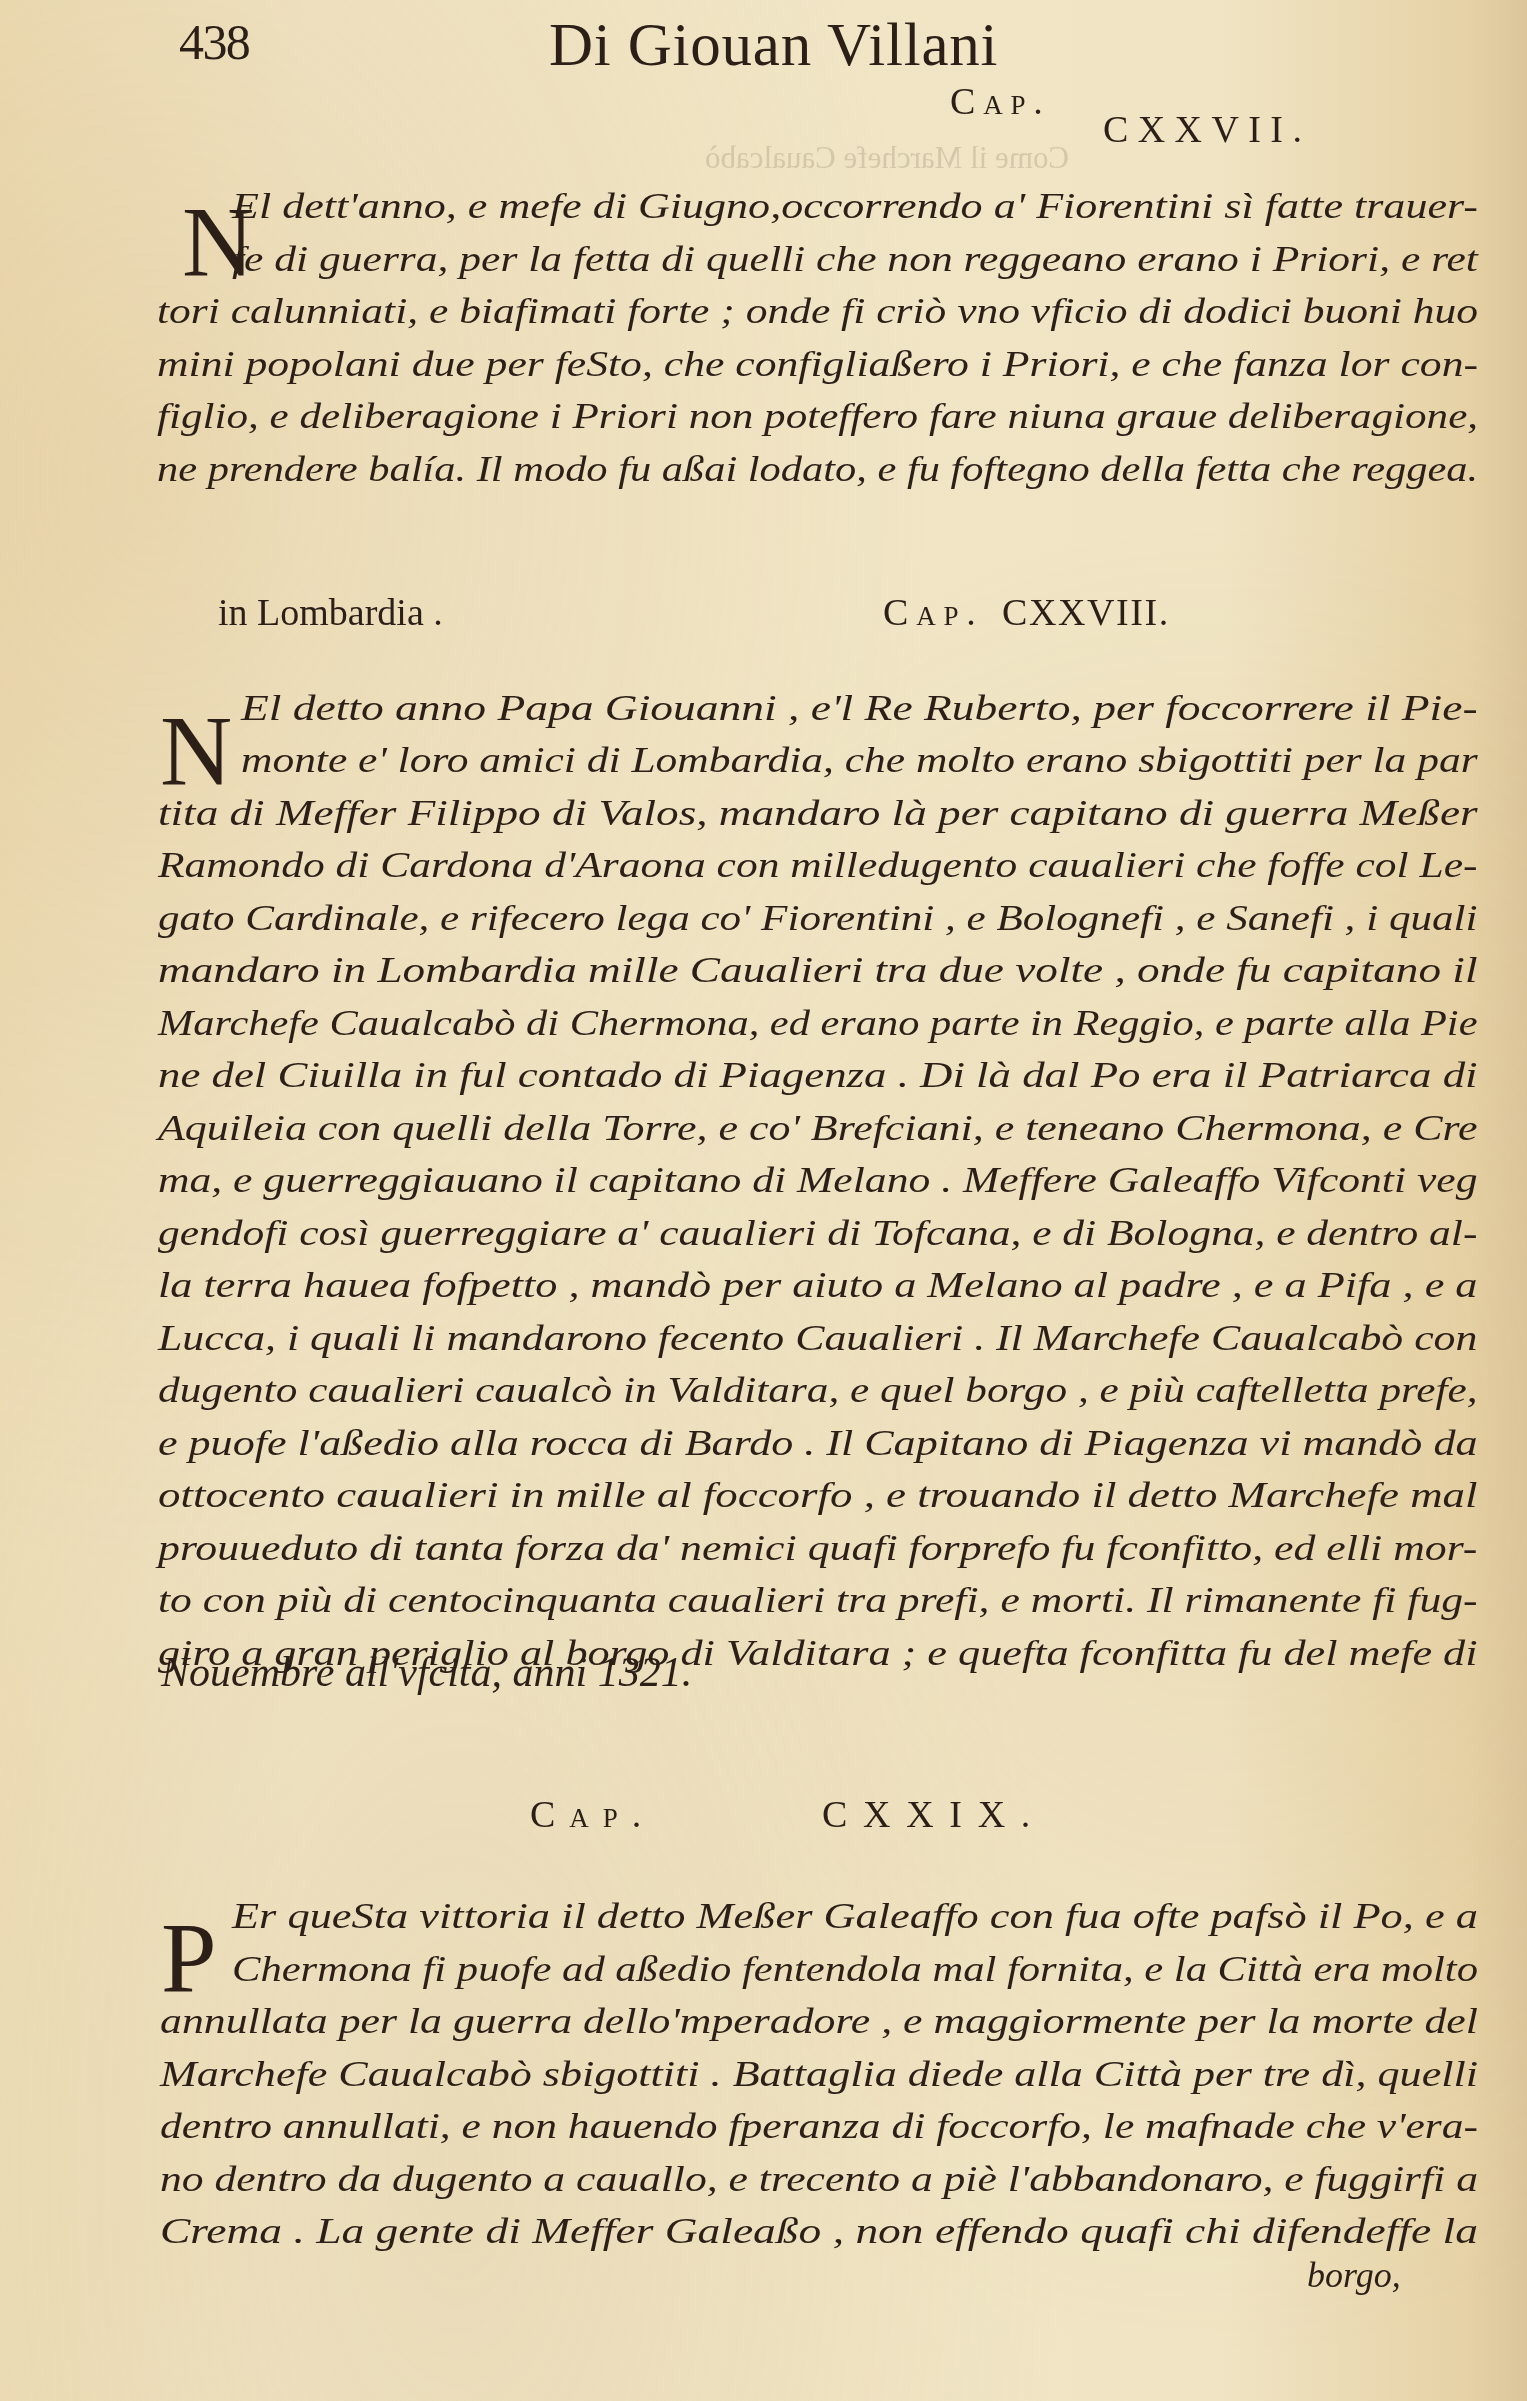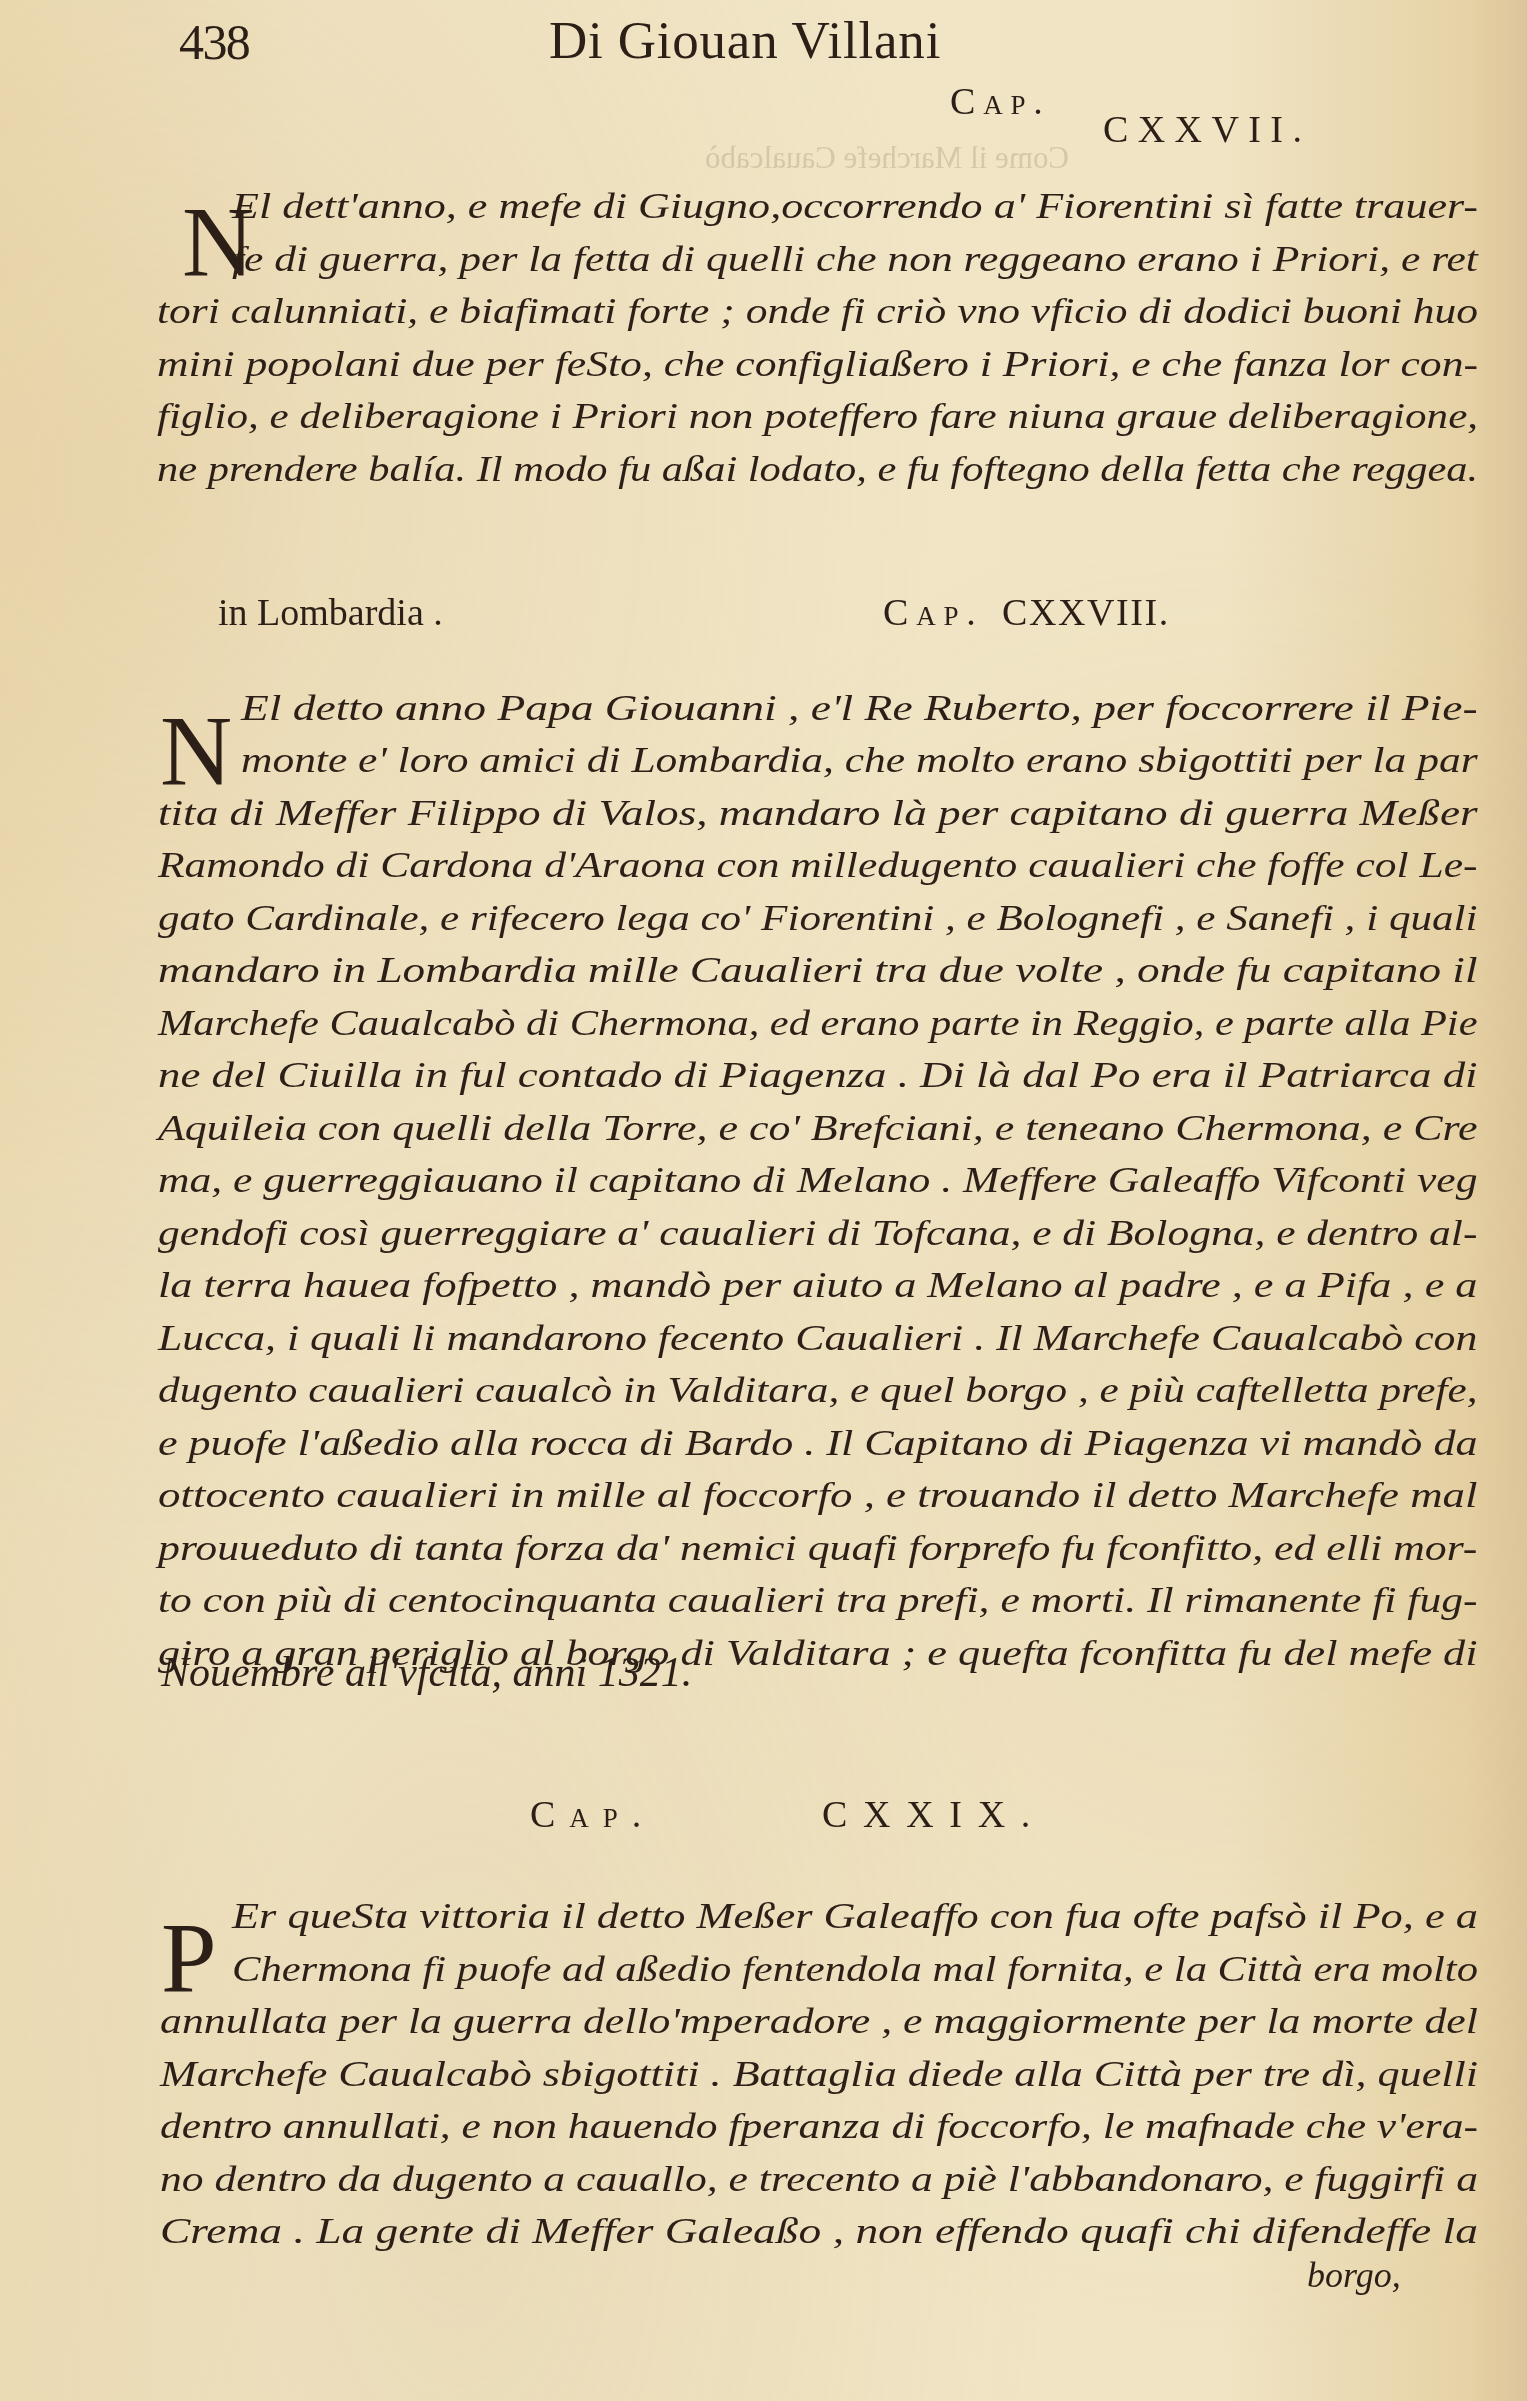--- a/index.html
+++ b/index.html
@@ -11,21 +11,21 @@
       radial-gradient(ellipse at 80% 60%, rgba(220,195,140,0.20), transparent 45%),
       radial-gradient(ellipse at 30% 90%, rgba(200,170,110,0.18), transparent 40%),
       linear-gradient(90deg, #ecdcb6 0%, #f1e6c8 20%, #f0e4c4 80%, #e6d2a6 96%, #dcc59a 100%);
     color:#2b1f17;
     position:relative;
     font-family:"Liberation Serif", "DejaVu Serif", serif;
   }
   .page { position:absolute; left:0; top:0; width:1528px; height:2401px; }
   .abs { position:absolute; white-space:nowrap; }
   .pagenum { left:179px; top:17px; font-size:50px; line-height:1; letter-spacing:-1.6px; }
-  .runhead { left:549px; top:14px; font-size:53px; line-height:1; letter-spacing:0.8px;text-align:center; }
+  .runhead { left:549px; top:14px; font-size:61px; line-height:1; letter-spacing:0.8px;text-align:center; }
   .title-line { font-size:38px; line-height:1; }
   .cap { font-variant:small-caps; letter-spacing:7.8px; }
   .roman { letter-spacing:9.4px; }
   .body-line {
     position:absolute; white-space:nowrap;
     font-style:italic; font-size:36px; line-height:1;
     transform-origin:left top;
   }
   .dropcap {
     position:absolute; font-size:100px; line-height:1; font-weight:normal;

